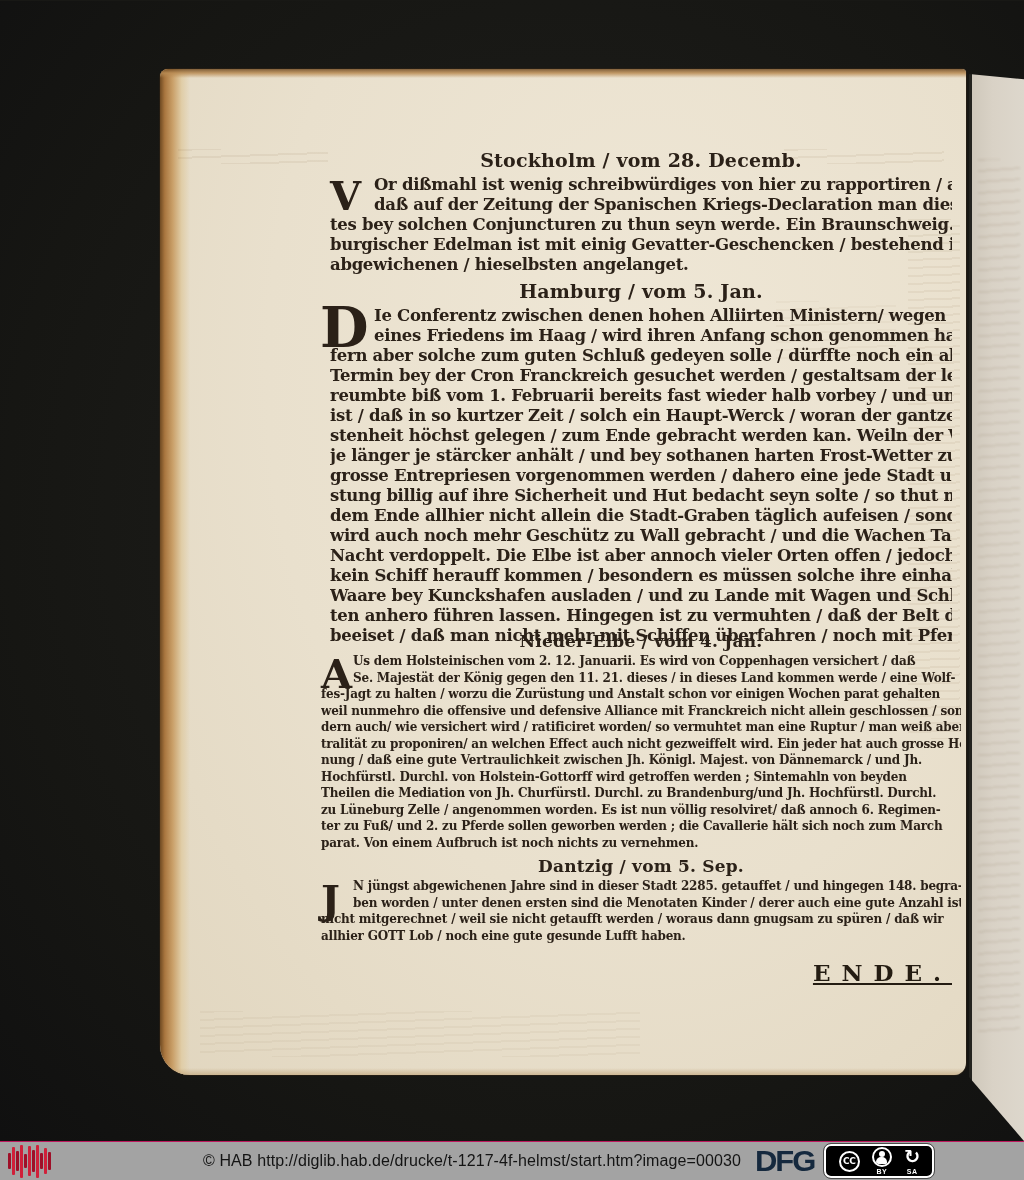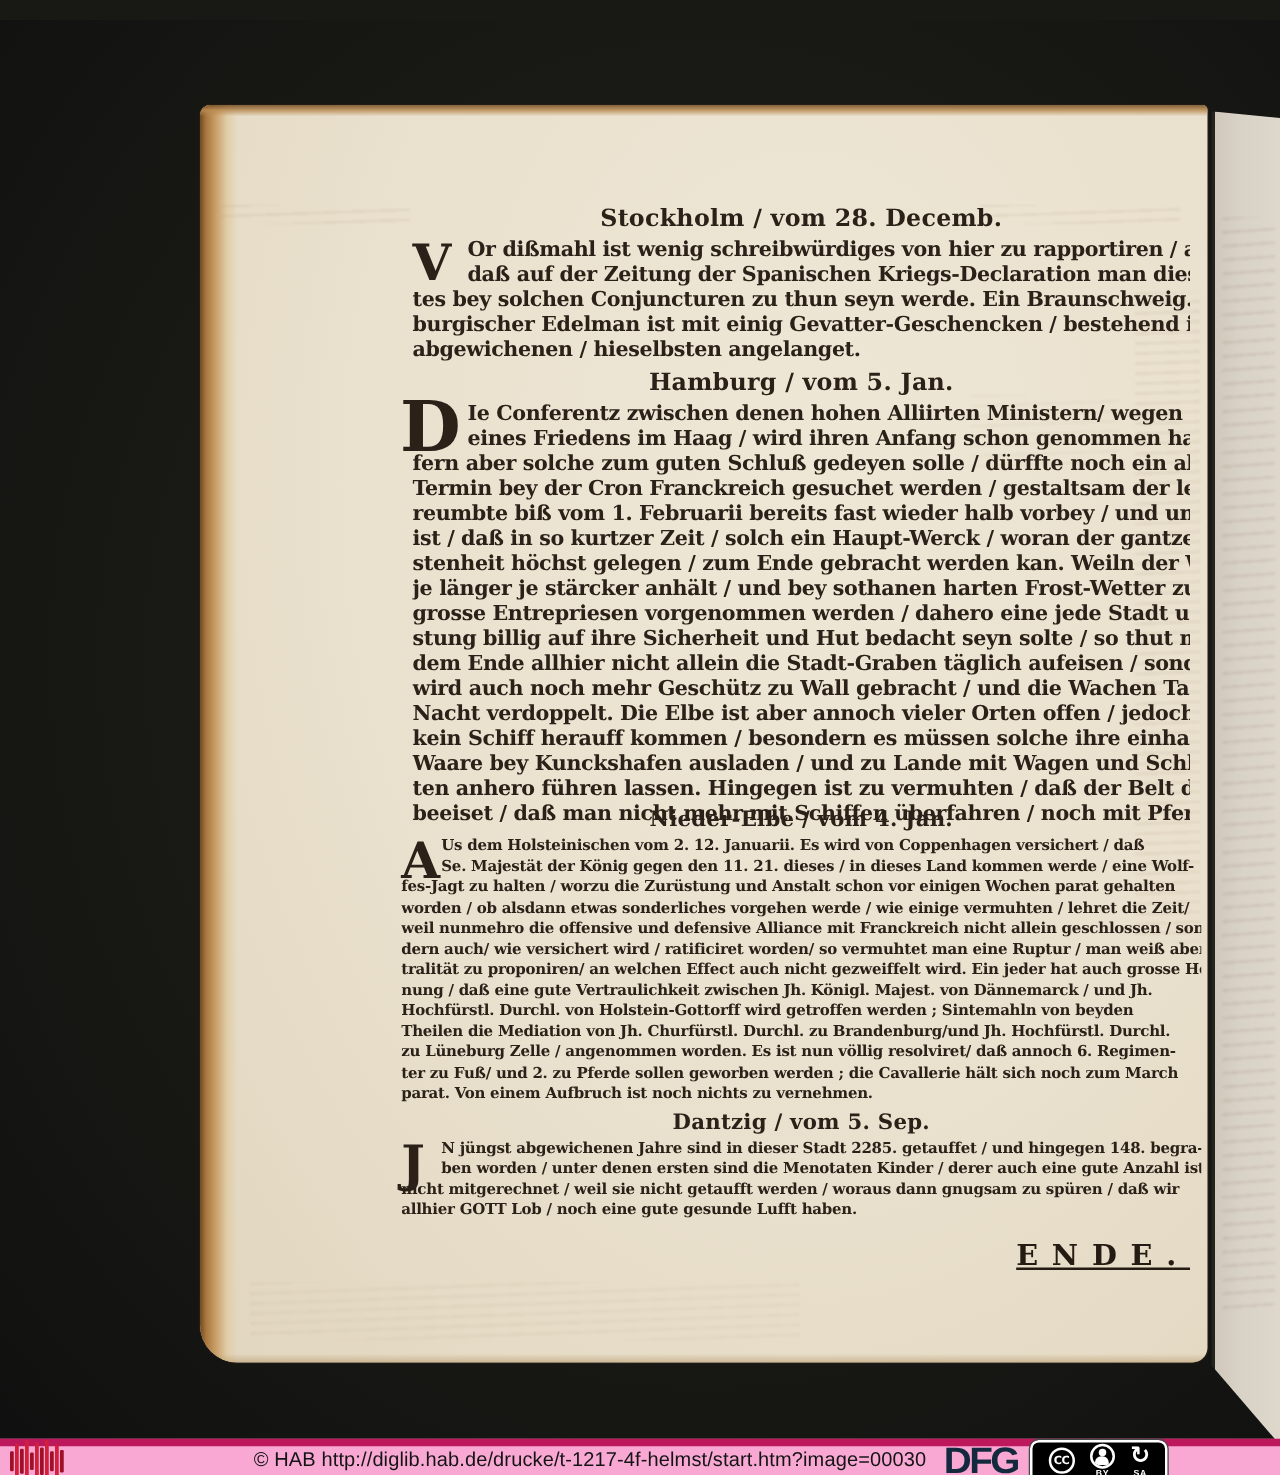--- a/index.html
+++ b/index.html
@@ -1,21 +1,21 @@
 <!DOCTYPE html>
 <html><head>
 <meta charset="utf-8">
 <style>
   html,body{margin:0;padding:0;}
   body{
     width:1024px;height:1180px;position:relative;overflow:hidden;
     background:#181815;
     font-family:"DejaVu Serif",serif;
   }
-  .stage{position:absolute;left:0;top:16px;width:1024px;height:1140px;background:
+  .stage{position:absolute;left:0;top:1px;width:1024px;height:1140px;background:
     radial-gradient(ellipse at 55% 45%, #21211e 0%, #161613 70%, #101010 100%);}
   
   .page{
     position:absolute;left:160px;top:68px;width:806px;height:1006px;
     background:
       radial-gradient(ellipse at 60% 30%, #efe7d6 0%, #e9e0cd 55%, #e1d6bf 100%);
     border-radius:8px 4px 12px 30px;
     overflow:hidden;
     box-shadow:0 0 0 1px rgba(60,40,20,.35);
   }
@@ -55,22 +55,22 @@
   
   .next-page{
     position:absolute;left:969px;top:73px;width:55px;height:1067px;
     background:linear-gradient(90deg,#cfc8bb 0,#d9d2c6 40%,#ddd7cc 100%);
     border-left:3px solid #23231f;box-sizing:border-box;
     clip-path:polygon(0 0,100% .5%,100% 100%,0 94%);
   }
   .next-page .ghost-col{position:absolute;inset:8% 4px 10% 6px;opacity:.6;filter:blur(.8px);
     background:repeating-linear-gradient(176deg, rgba(115,90,62,.18) 0 2px, rgba(115,90,62,0) 2px 11px);}
   
-  .footer{position:absolute;left:0;bottom:0;width:1024px;height:29px;
-    background:#f9a8d4;border-top:6px solid #be185d;display:flex;align-items:center;box-sizing:border-box;}
+  .footer{position:absolute;left:0;bottom:0;width:1024px;height:39px;
+    background:#a3a3a3;border-top:1px solid #be185d;display:flex;align-items:center;box-sizing:border-box;}
   .hab-logo{margin-left:8px;display:flex;align-items:center;gap:1px;height:36px;}
   .hab-bar{width:3px;border-radius:1px;}
   .copyright{margin-left:152px;font:16px/1 "Liberation Sans",sans-serif;color:#141414;
     letter-spacing:.1px;white-space:nowrap;}
   .dfg{margin-left:14px;font-family:"Liberation Sans",sans-serif;font-weight:800;
     font-size:31px;line-height:31px;color:#15293e;letter-spacing:-2px;
     transform:scaleY(.95);}
   .cc-badge{margin-left:10px;width:110px;height:34px;background:#000;
     border:2px solid #fff;outline:1px solid #4a4a4a;border-radius:7px;box-sizing:border-box;
     display:flex;align-items:center;justify-content:space-evenly;}
@@ -134,21 +134,20 @@
             <div class="line">Waare bey Kunckshafen ausladen /  und zu Lande mit Wagen und Schlit-</div>
             <div class="line">ten anhero führen lassen.    Hingegen ist zu vermuhten / daß der Belt dermassen</div>
             <div class="line">beeiset / daß man nicht mehr mit Schiffen überfahren /  noch mit Pferden darüber</div>
           </div>
           <div class="heading sm overlap">Nieder-Elbe / vom 4. Jan.</div>
           <div class="para small">
             <span class="dropcap">A</span>
             <div class="line ind">Us dem Holsteinischen vom 2. 12. Januarii.   Es wird von Coppenhagen versichert /  daß</div>
             <div class="line ind">Se. Majestät der König gegen den 11. 21. dieses /  in dieses Land kommen werde /  eine Wolf-</div>
             <div class="line">fes-Jagt zu halten /  worzu die Zurüstung und Anstalt schon vor einigen Wochen parat gehalten</div>
-            <div class="line">worden /  ob alsdann etwas sonderliches vorgehen werde / wie einige vermuhten /  lehret die Zeit/</div>
             <div class="line">weil nunmehro die offensive und defensive Alliance mit Franckreich  nicht allein geschlossen /  son-</div>
             <div class="line">dern auch/ wie versichert wird / ratificiret worden/ so vermuhtet man eine Ruptur / man weiß aber</div>
             <div class="line">tralität zu proponiren/ an welchen Effect auch nicht gezweiffelt wird.  Ein jeder hat auch grosse Hof-</div>
             <div class="line">nung / daß eine gute Vertraulichkeit zwischen Jh. Königl. Majest. von Dännemarck /  und Jh.</div>
             <div class="line">Hochfürstl. Durchl. von Holstein-Gottorff wird getroffen werden ;  Sintemahln von beyden</div>
             <div class="line">Theilen die Mediation von Jh. Churfürstl. Durchl. zu Brandenburg/und Jh. Hochfürstl. Durchl.</div>
             <div class="line">zu Lüneburg Zelle / angenommen worden.   Es ist nun völlig resolviret/  daß annoch 6. Regimen-</div>
             <div class="line">ter zu Fuß/  und 2. zu Pferde sollen geworben werden ;  die Cavallerie hält sich noch zum March</div>
             <div class="line">parat.  Von einem Aufbruch ist noch nichts zu vernehmen.</div>
           </div>

